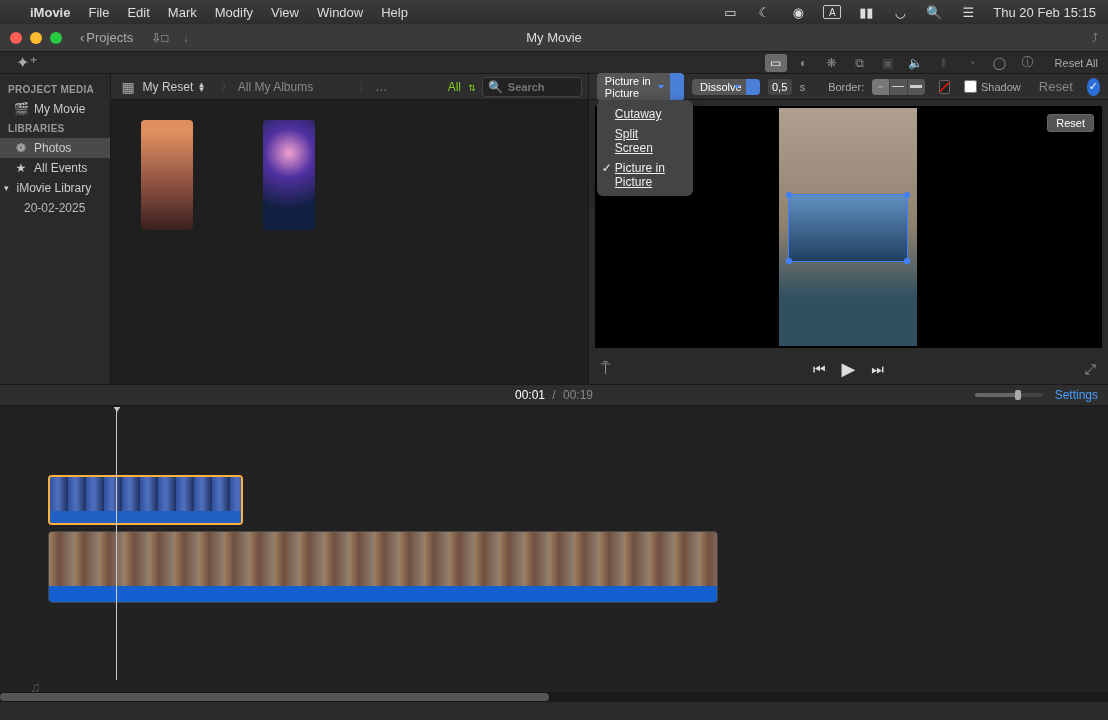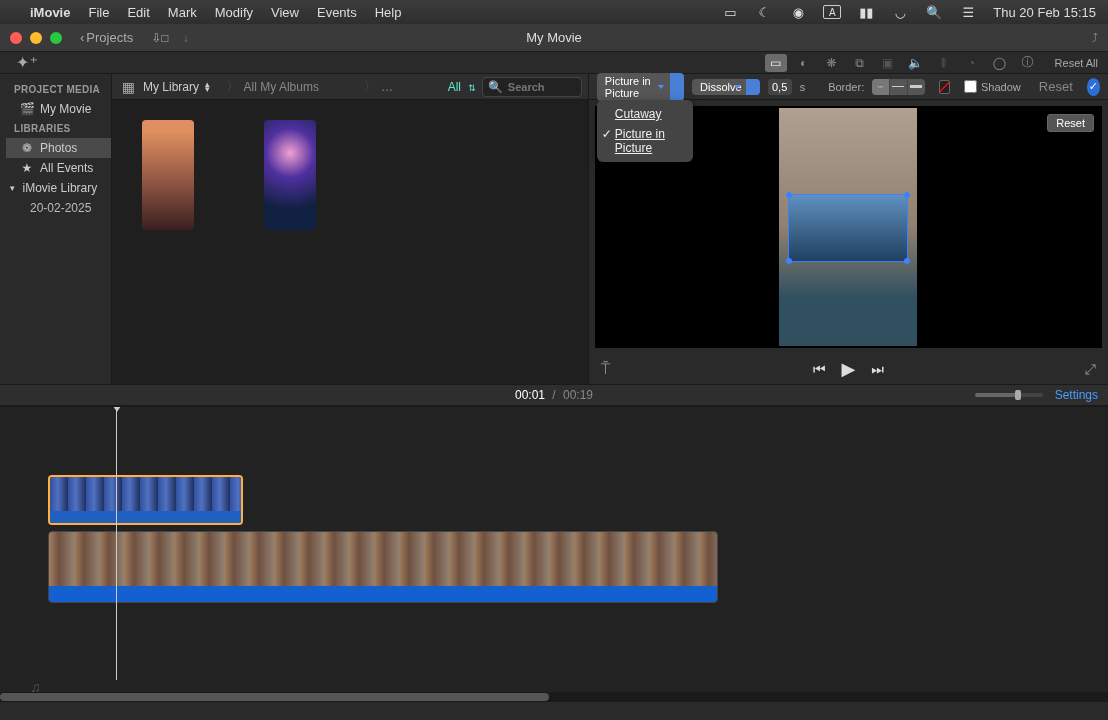--- a/index.html
+++ b/index.html
@@ -150,21 +150,20 @@
       display: flex;
       height: 310px;
     }
     
     .sidebar {
       width: 121px;
       background: #2a2a2a;
       border-right: 1px solid #1a1a1a;
       padding-top: 6px;
       font-size: 12px;
-      padding-left: 6px;
     }
     .sb-heading {
       font-size: 10px;
       font-weight: bold;
       color: #999;
       padding: 4px 8px;
       letter-spacing: 0.3px;
     }
     .sb-item {
       padding: 3px 8px 3px 14px;
@@ -220,21 +219,21 @@
       display: inline-block;
       color: #555;
     }
     .filter-right {
       margin-left: auto;
       display: flex;
       align-items: center;
       gap: 6px;
     }
     .all-filter {
-      color: #5eead4;
+      color: #84cc16;
       font-size: 12px;
       margin-left: 32px;
     }
     .search-box {
       background: #222;
       border: 1px solid #444;
       border-radius: 4px;
       padding: 2px 6px;
       display: flex;
       align-items: center;
@@ -594,21 +593,21 @@
 <body>
 
 <div class="menubar">
   <span class="apple-logo"></span>
   <span class="app-name">iMovie</span>
   <span>File</span>
   <span>Edit</span>
   <span>Mark</span>
   <span>Modify</span>
   <span>View</span>
-  <span>Events</span>
+  <span>Window</span>
   <span>Help</span>
   <div class="menu-right">
     <span class="menu-icon">▭</span>
     <span class="menu-icon">☾</span>
     <span class="menu-icon">◉</span>
     <span class="menu-icon" style="border:1px solid #ccc;border-radius:2px;font-size:10px;padding:0 2px;">A</span>
     <span class="menu-icon">▮▮</span>
     <span class="menu-icon">◡</span>
     <span class="menu-icon">🔍</span>
     <span class="menu-icon">☰</span>
@@ -674,21 +673,21 @@
     </div>
     <div class="sb-item sub">
       <span>20-02-2025</span>
     </div>
   </div>
 
   <div class="browser">
     <div class="browser-header">
       <span class="view-icon">▦</span>
       <span style="color:#ccc;display:flex;align-items:center;gap:6px;">
-        <span>My Library</span>
+        <span>My Reset</span>
         <span style="font-size:9px;line-height:5px;">▴<br>▾</span>
       </span>
       <div class="breadcrumb">
         <span class="breadcrumb-sep">〉</span>
         <span>All My Albums</span>
         <span class="breadcrumb-sep" style="margin-left:40px;">〉</span>
         <span>…</span>
       </div>
       <div class="filter-right">
         <span class="all-filter">
@@ -733,20 +732,21 @@
       <label class="shadow-check">
         <input type="checkbox" style="">
         <span>Shadow</span>
       </label>
       <span class="reset-link">Reset</span>
       <div class="apply-btn">✓</div>
     </div>
 
     <div class="dropdown-menu">
       <div class="dm-item">Cutaway</div>
+      <div class="dm-item">Split Screen</div>
       <div class="dm-item checked">Picture in Picture</div>
     </div>
 
     <div class="preview-area">
       <div class="reset-btn-inset">Reset</div>
       <div class="main-video">
         <div class="pip-overlay">
           <div class="pip-handle h-tl"></div>
           <div class="pip-handle h-tr"></div>
           <div class="pip-handle h-bl"></div>

